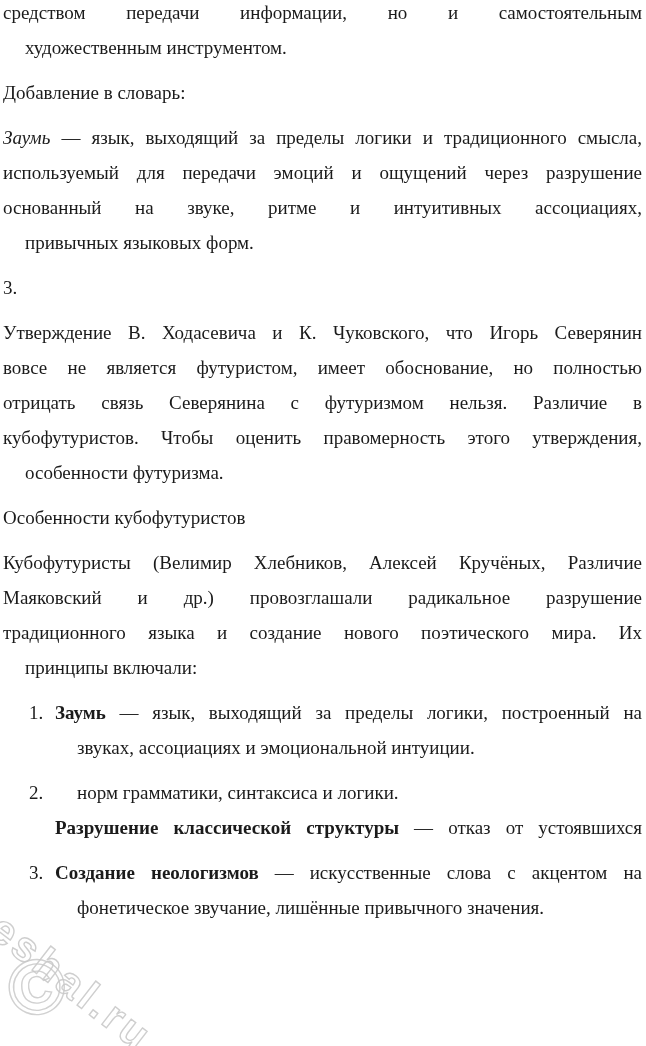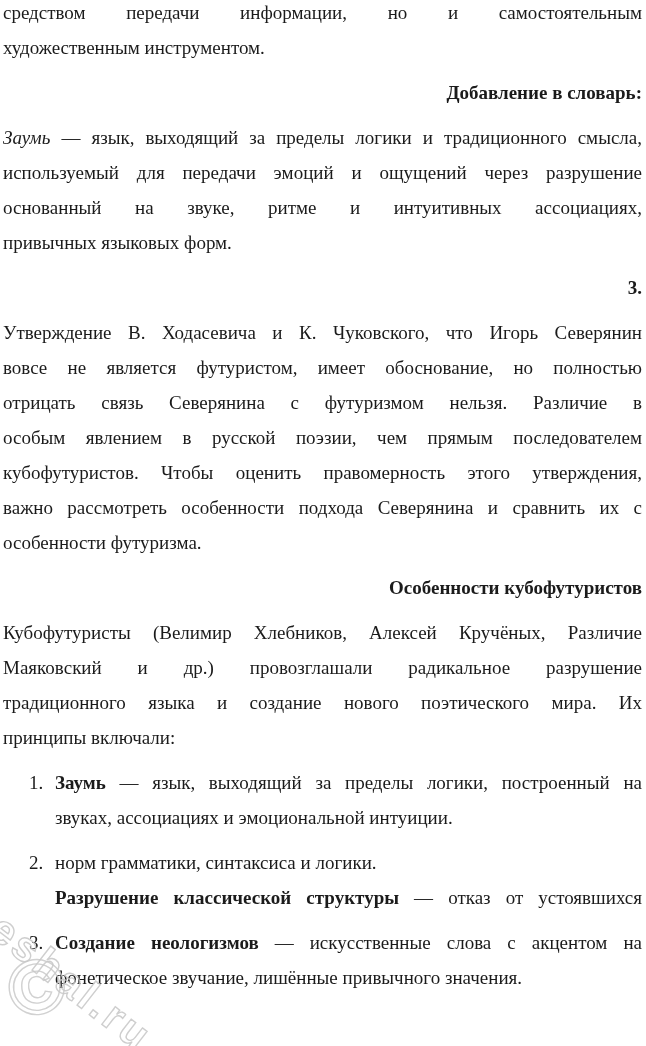--- a/index.html
+++ b/index.html
@@ -22,25 +22,26 @@
   .para, .heading, .list-item { margin-bottom: 10px; }
   .line {
     line-height: 35px;
     text-align: justify;
     text-align-last: justify;
     white-space: normal;
   }
   .line.last {
     text-align: left;
     text-align-last: left;
+    margin-left: 22px;
   }
   .heading {
-    font-weight: bold;
+    font-weight: normal;
     line-height: 35px;
-    text-align: right;
+    text-align: left;
   }
   .list-item {
     position: relative;
     padding-left: 52px;
   }
   .list-item .num {
     position: absolute;
     left: 26px;
     top: 0;
     line-height: 35px;
@@ -99,23 +100,21 @@
       <div class="line">основанный на звуке, ритме и интуитивных ассоциациях,</div>
       <div class="line last">привычных языковых форм.</div>
     </div>
 
   <div class="heading">3.</div>
 
   <div class="para">
       <div class="line">Утверждение В. Ходасевича и К. Чуковского, что Игорь Северянин</div>
       <div class="line">вовсе не является футуристом, имеет обоснование, но полностью</div>
       <div class="line">отрицать связь Северянина с футуризмом нельзя. Различие в</div>
-      <div class="line">особым явлением в русской поэзии, чем прямым последователем</div>
       <div class="line">кубофутуристов. Чтобы оценить правомерность этого утверждения,</div>
-      <div class="line">важно рассмотреть особенности подхода Северянина и сравнить их с</div>
       <div class="line last">особенности футуризма.</div>
     </div>
 
   <div class="heading">Особенности кубофутуристов</div>
 
   <div class="para">
       <div class="line">Кубофутуристы (Велимир Хлебников, Алексей Кручёных, Различие</div>
       <div class="line">Маяковский и др.) провозглашали радикальное разрушение</div>
       <div class="line">традиционного языка и создание нового поэтического мира. Их</div>
       <div class="line last">принципы включали:</div>

